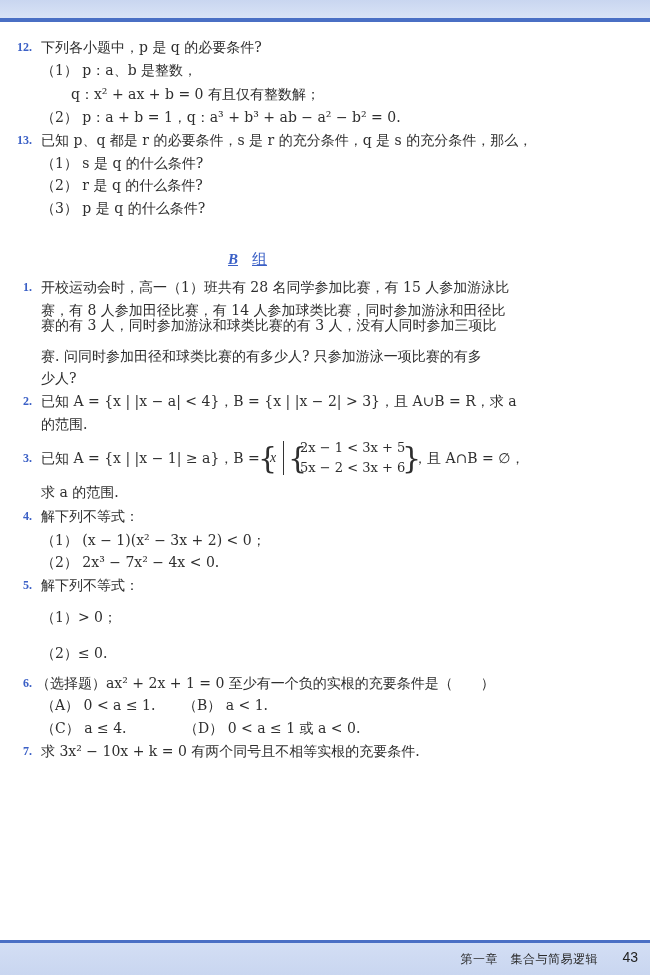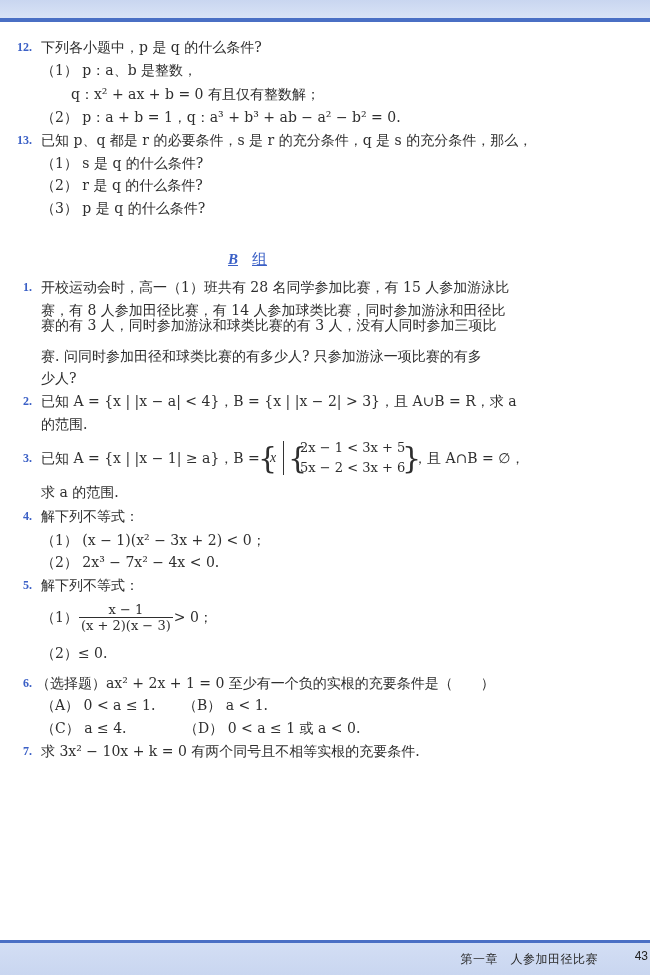--- a/index.html
+++ b/index.html
@@ -24,23 +24,23 @@
   .bottom-band {
     position:absolute; left:0; top:943px; width:650px; height:32px;
     background:linear-gradient(#d3def4,#c9d6f0);
   }
   .footer-chapter {
     position:absolute; right:52px; top:951px;
     font-family:"DejaVu Sans","Liberation Sans",sans-serif;
     font-size:12px; color:#2a2a2a; letter-spacing:0.5px;
   }
   .footer-page {
-    position:absolute; right:2px; top:949px;
+    position:absolute; right:12px; top:949px;
     font-family:"Liberation Sans","DejaVu Sans",sans-serif;
-    font-size:12px; color:#222;
+    font-size:14px; color:#222;
   }
   .line {
     position:absolute; white-space:nowrap;
     font-size:14px; line-height:18px;
   }
   .num {
     position:absolute; color:#3b60c6; font-weight:bold;
     font-family:"Liberation Serif","DejaVu Serif",serif;
     font-size:12px; line-height:18px;
   }
@@ -58,21 +58,21 @@
   .frac .bot { display:block; padding:0 2px; }
   .sys { position:absolute; white-space:nowrap; font-size:13px; }
 </style>
 </head>
 <body>
 
 <div class="top-band"></div>
 <div class="top-rule"></div>
 
 <span class="num" style="left:17px;top:38px">12.</span>
-<span class="line" style="left:41px;top:38px">下列各小题中，p 是 q 的什么条件?</span>
+<span class="line" style="left:41px;top:38px">下列各小题中，p 是 q 的必要条件?</span>
 <span class="line" style="left:41px;top:61px">（1） p：a、b 是整数，</span>
 <span class="line" style="left:71px;top:85px">q：x² + ax + b = 0 有且仅有整数解；</span>
 <span class="line" style="left:41px;top:108px">（2） p：a + b = 1，q：a³ + b³ + ab − a² − b² = 0.</span>
 
 <span class="num" style="left:17px;top:131px">13.</span>
 <span class="line" style="left:41px;top:131px">已知 p、q 都是 r 的必要条件，s 是 r 的充分条件，q 是 s 的充分条件，那么，</span>
 <span class="line" style="left:41px;top:154px">（1） s 是 q 的什么条件?</span>
 <span class="line" style="left:41px;top:176px">（2） r 是 q 的什么条件?</span>
 <span class="line" style="left:41px;top:199px">（3） p 是 q 的什么条件?</span>
 
@@ -106,38 +106,34 @@
 <span class="num" style="left:23px;top:507px">4.</span>
 <span class="line" style="left:41px;top:507px">解下列不等式：</span>
 <span class="line" style="left:41px;top:531px">（1） (x − 1)(x² − 3x + 2) &lt; 0；</span>
 <span class="line" style="left:41px;top:553px">（2） 2x³ − 7x² − 4x &lt; 0.</span>
 
 <span class="num" style="left:23px;top:576px">5.</span>
 <span class="line" style="left:41px;top:576px">解下列不等式：</span>
 
 <div class="line" style="left:41px;top:600px;height:34px;display:flex;align-items:center">
   <span>（1）</span>
-  <span class="frac">
-    <span class="top">x − 1</span>
-    <span class="bot">(x + 2)(x − 3)</span>
-  </span>
   <span>&gt; 0；</span>
 </div>
 
 <div class="line" style="left:41px;top:636px;height:34px;display:flex;align-items:center">
   <span>（2）</span>
   <span>≤ 0.</span>
 </div>
 
 <span class="num" style="left:23px;top:674px">6.</span>
 <span class="line" style="left:36px;top:674px">（选择题）ax² + 2x + 1 = 0 至少有一个负的实根的充要条件是（　　）</span>
 <span class="line" style="left:41px;top:696px">（A） 0 &lt; a ≤ 1.</span>
 <span class="line" style="left:183px;top:696px">（B） a &lt; 1.</span>
 <span class="line" style="left:41px;top:719px">（C） a ≤ 4.</span>
 <span class="line" style="left:184px;top:719px">（D） 0 &lt; a ≤ 1 或 a &lt; 0.</span>
 
 <span class="num" style="left:23px;top:742px">7.</span>
 <span class="line" style="left:41px;top:742px">求 3x² − 10x + k = 0 有两个同号且不相等实根的充要条件.</span>
 
 <div class="bottom-rule"></div>
 <div class="bottom-band"></div>
-<span class="footer-chapter">第一章　人参加田径比赛</span>
+<span class="footer-chapter">第一章　集合与简易逻辑</span>
 <span class="footer-page">43</span>
 
 </body></html>

